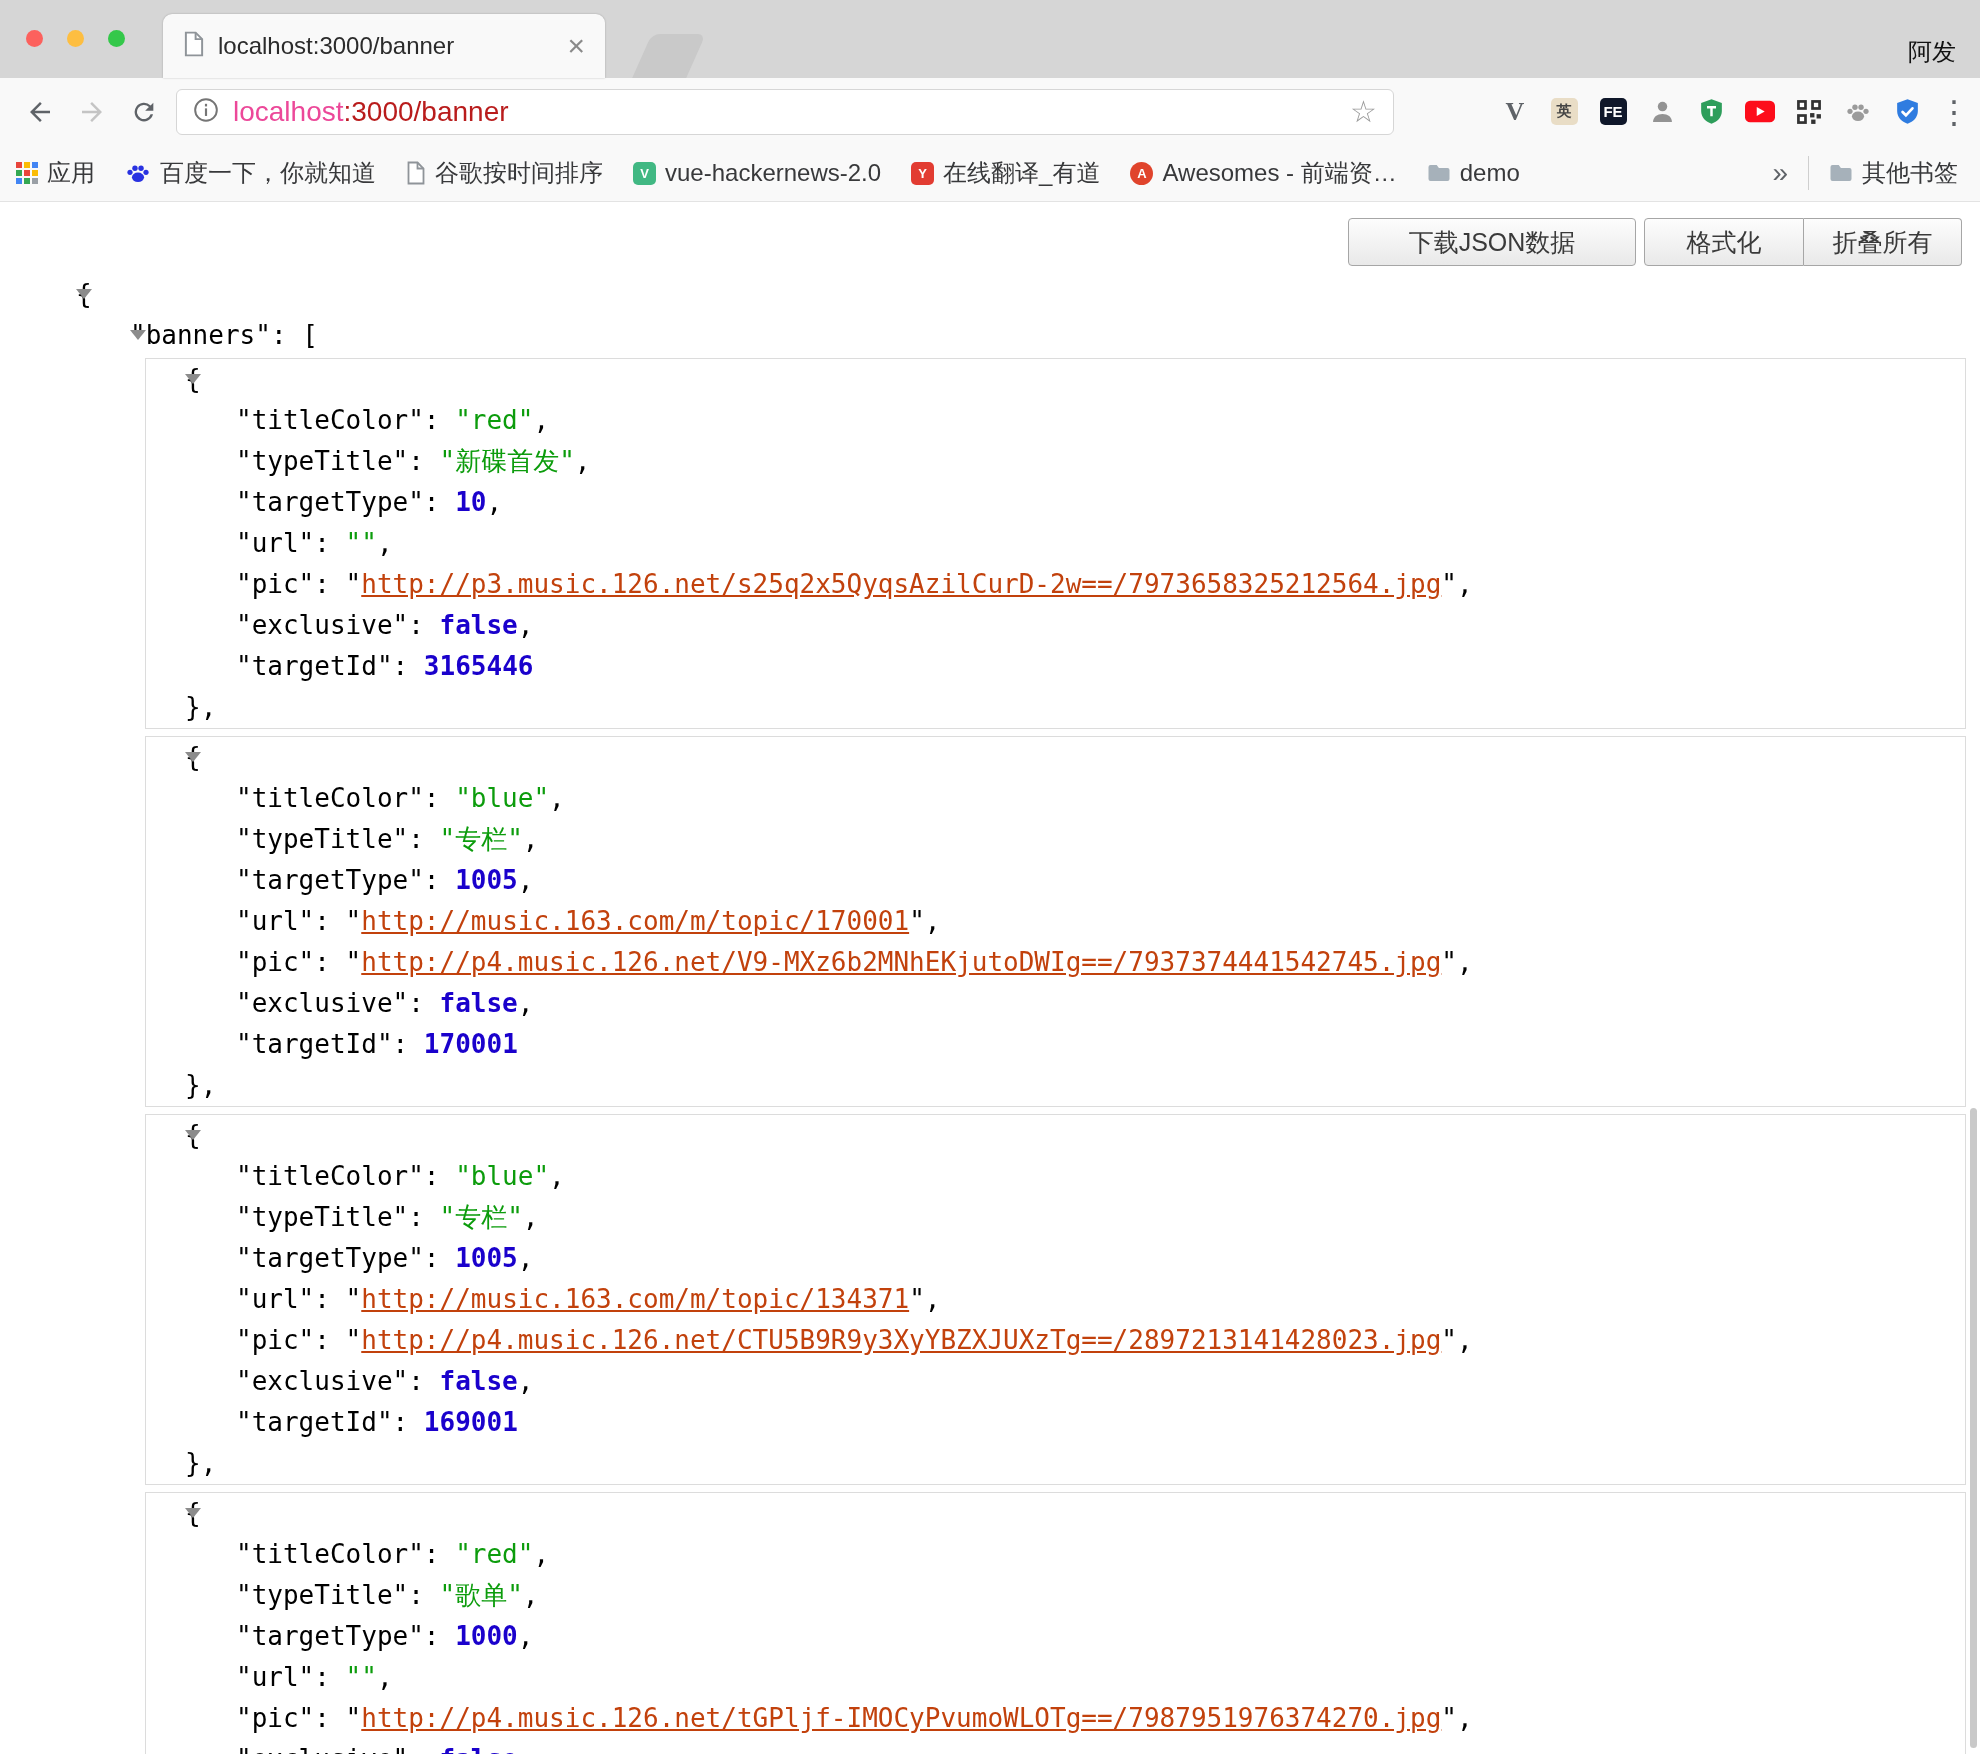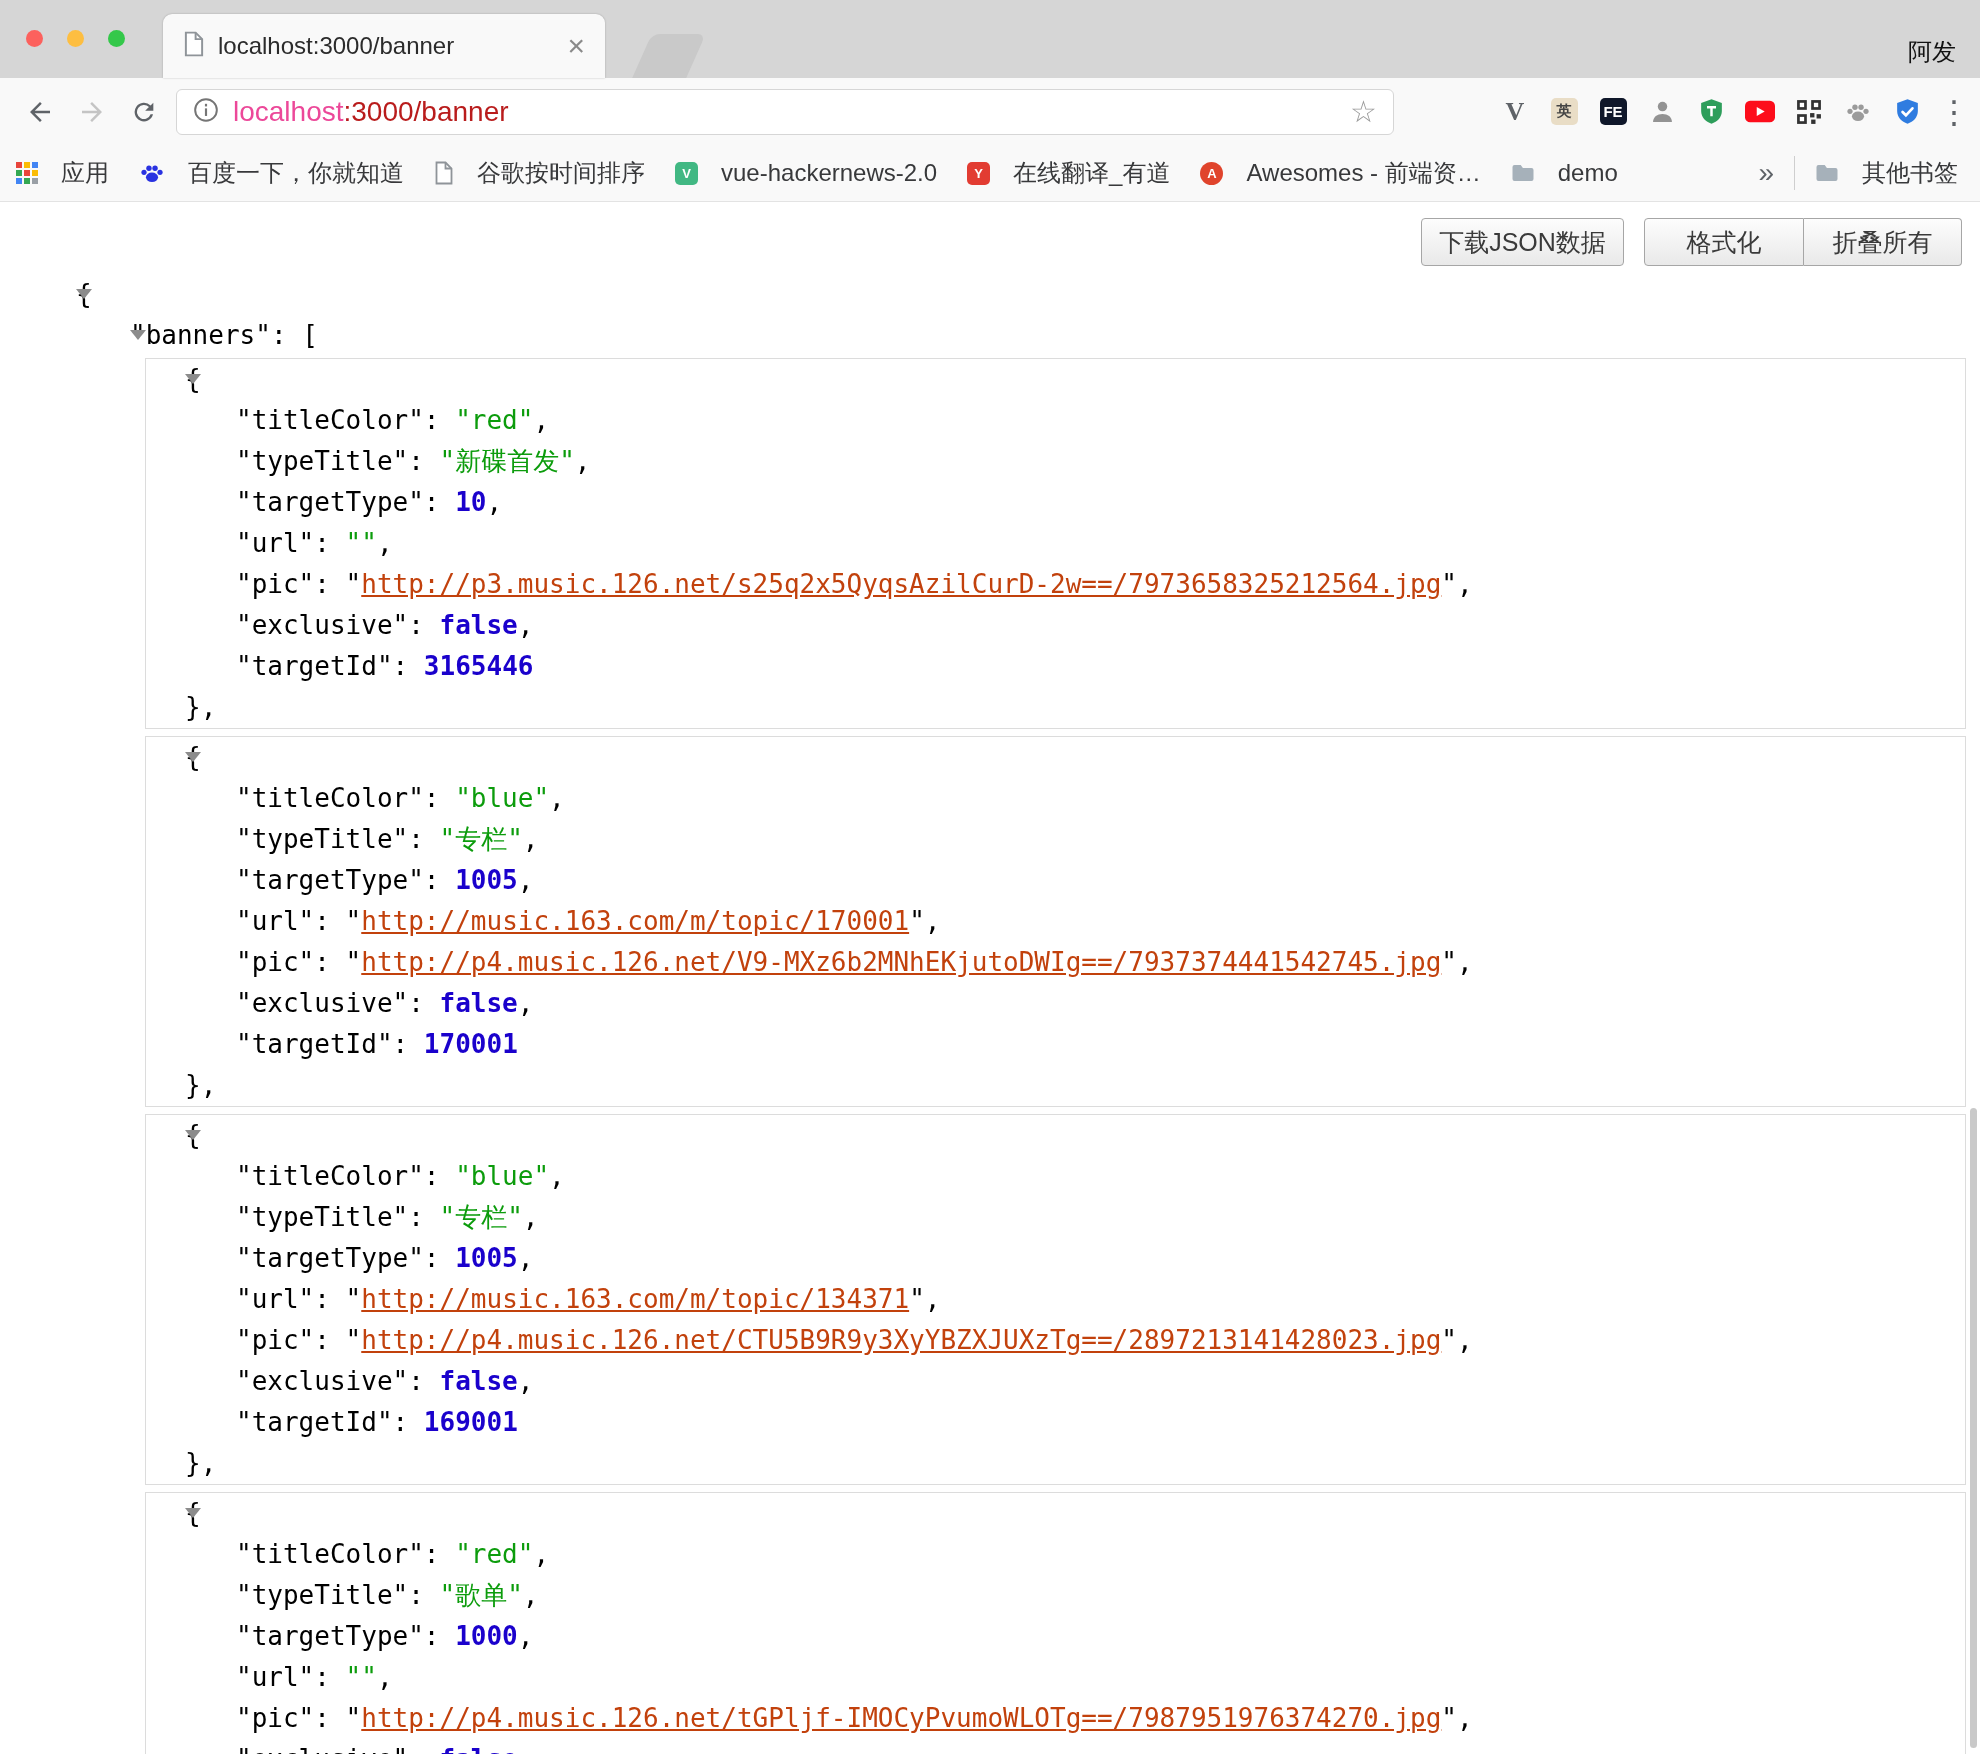--- a/index.html
+++ b/index.html
@@ -33,34 +33,34 @@
   .ext-icons{display:flex;align-items:center;gap:19px;margin-left:auto}
   .ext{width:30px;height:30px;display:flex;align-items:center;justify-content:center}
   .menu-dots{font-size:32px;color:#5f6368;margin-left:16px;width:28px;text-align:center}
   .sq{display:inline-flex;width:27px;height:27px;border-radius:5px;color:#fff;font-weight:bold;
     font-size:15px;align-items:center;justify-content:center}
 
   
   .bookmarks{height:57px;background:#f9f9f9;display:flex;align-items:center;padding:0 16px;
     border-bottom:1px solid #e3e3e3}
   .bm-list{display:flex;align-items:center}
-  .bm-item{display:flex;align-items:center;gap:23px;margin-right:30px;font-size:24px;color:#38393b;
+  .bm-item{display:flex;align-items:center;gap:9px;margin-right:30px;font-size:24px;color:#38393b;
     white-space:nowrap}
   .bm-icon{display:flex;align-items:center}
   .bm-icon .sq{width:23px;height:23px;font-size:13px}
   .bm-right{margin-left:auto;display:flex;align-items:center;gap:20px}
   .chevron{font-size:28px;color:#5f6368}
   .bm-divider{width:1px;height:34px;background:#cfcfcf}
 
   
   .content{position:relative;background:#fff}
   .action-row{display:flex;justify-content:flex-end;align-items:center;padding:16px 18px 0}
   .btn{height:48px;font-size:25px;color:#3a3a3a;background:linear-gradient(#fdfdfd,#e9e9e9);
     border:1px solid #a6a6a6;border-radius:4px;display:flex;align-items:center;justify-content:center}
-  .btn-download{width:203px;margin-right:20px}
+  .btn-download{width:288px;margin-right:8px}
   .seg{display:flex}
   .seg .btn:first-child{border-radius:4px 0 0 4px;width:160px}
   .seg .btn:last-child{border-radius:0 4px 4px 0;width:158px;border-left:none}
 
   
   .json-viewer{margin-top:8px;font-family:"DejaVu Sans Mono","Liberation Mono",monospace;
     font-size:26px;line-height:41px;color:#000}
   .line{position:relative;white-space:pre}
   .tri{position:absolute;width:0;height:0;border-left:8px solid transparent;
     border-right:8px solid transparent;border-top:10px solid #8c8c8c;top:15px}

